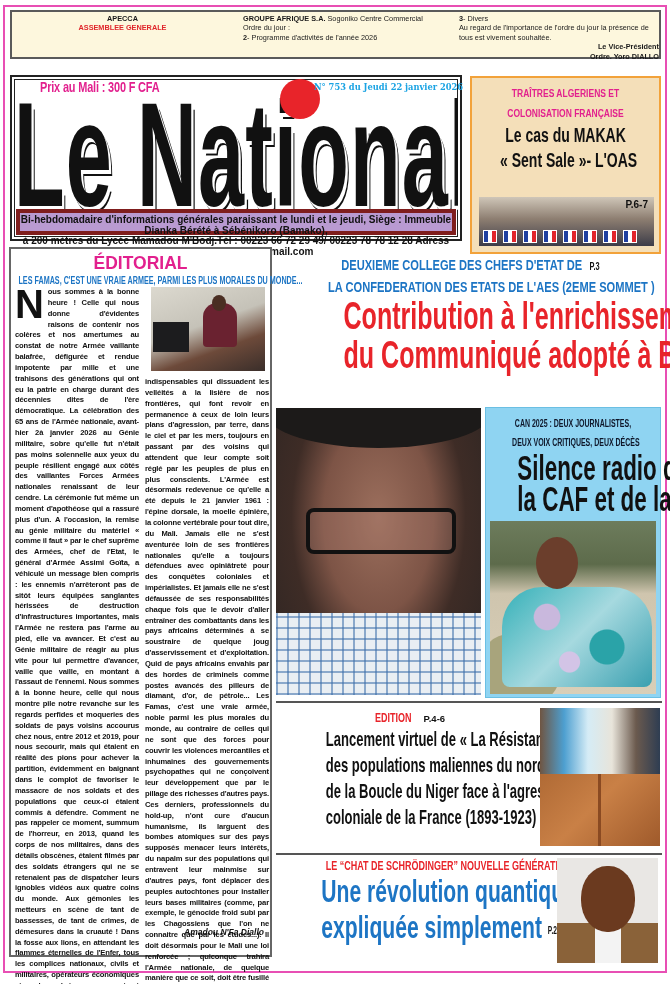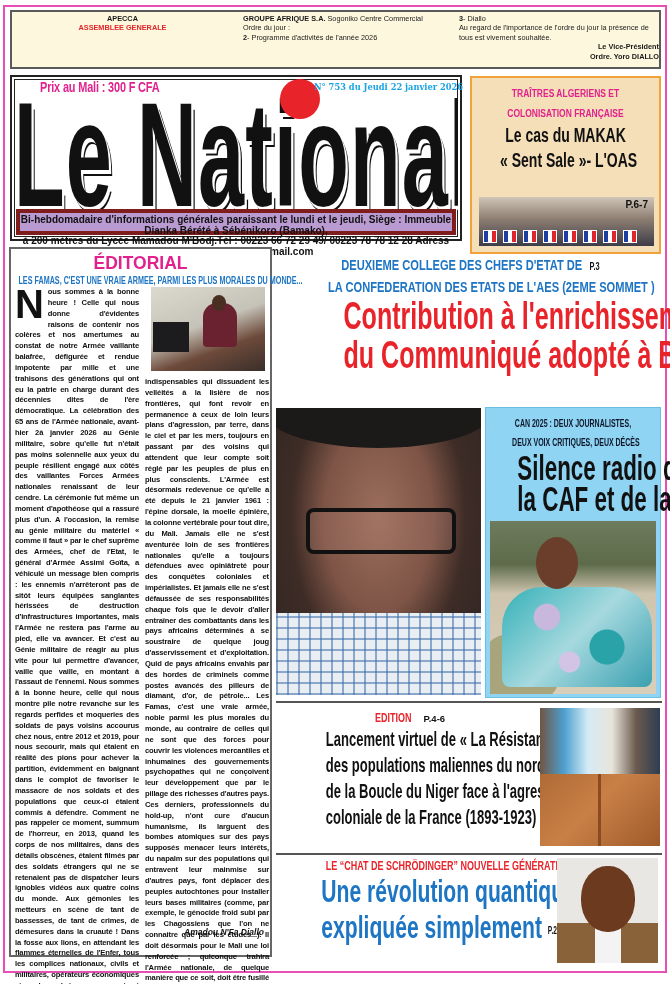--- a/index.html
+++ b/index.html
@@ -6,21 +6,21 @@
   html, body { width: 670px; height: 984px; background: #ffffff; overflow: hidden; }
   body { font-family: "Liberation Sans", sans-serif; position: relative; }
 
   .page-frame {
     position: absolute; left: 3px; top: 5px; width: 664px; height: 968px;
     border: 2px solid #e84fb4;
   }
 
   
   .notice {
-    position: absolute; left: 10px; top: 10px; width: 651px; height: 59px;
+    position: absolute; left: 10px; top: 10px; width: 651px; height: 49px;
     background: #fdf7dd; border: 2px solid #5a5a5a;
     font-size: 7.3px; line-height: 9.4px; color: #1a1a1a; padding-left: 35px;
   }
   .notice .col { position: absolute; top: 2px; }
   .notice .c1 { left: 3px; width: 215px; }
   .notice .c2 { left: 231px; width: 210px; }
   .notice .c3 { left: 447px; width: 200px; }
   .notice .t-center { text-align: center; font-weight: bold; }
   .notice .red { color: #e0262b; text-align: center; }
   .notice .bold { font-weight: bold; }
@@ -229,21 +229,21 @@
   <div class="col c1">
     <div class="t-center">APECCA</div>
     <div class="t-center red">ASSEMBLEE GENERALE</div>
   </div>
   <div class="col c2">
     <div><span class="bold">GROUPE AFRIQUE S.A.</span><span> Sogoniko Centre Commercial</span></div>
     <div>Ordre du jour :</div>
     <div><span class="bold">2</span><span>- Programme d'activités de l'année 2026</span></div>
   </div>
   <div class="col c3">
-    <div><span class="bold">3</span><span>- Diallo</span></div>
+    <div><span class="bold">3</span><span>- Divers</span></div>
     <div>Au regard de l'importance de l'ordre du jour la présence de tous est vivement souhaitée.</div>
     <div class="right">Le Vice-Président</div>
     <div class="right">Ordre. Yoro DIALLO</div>
   </div>
 </div>
 
 <div class="masthead">
   <div class="masthead-inner"></div>
   <div class="logo">
     <div class="logo-text">Le National</div>

